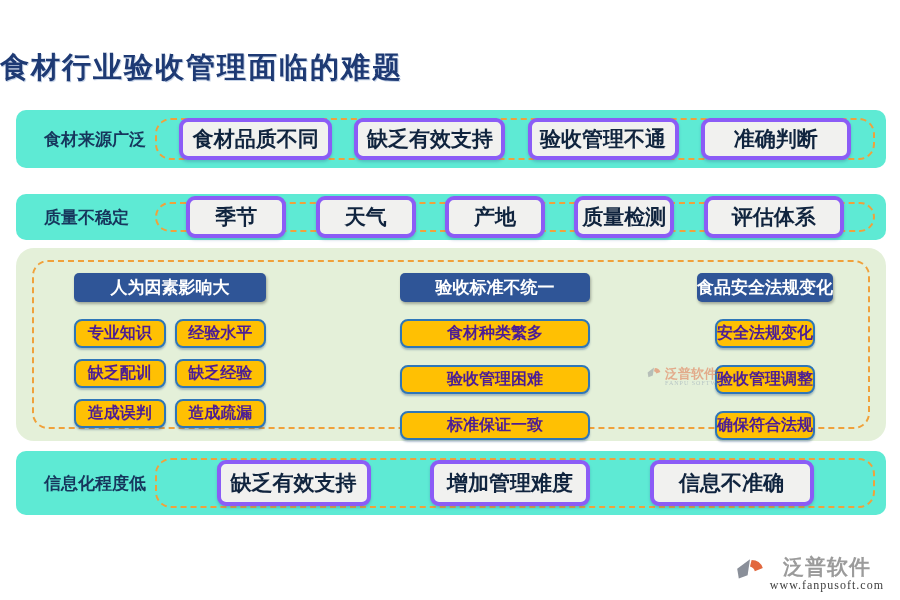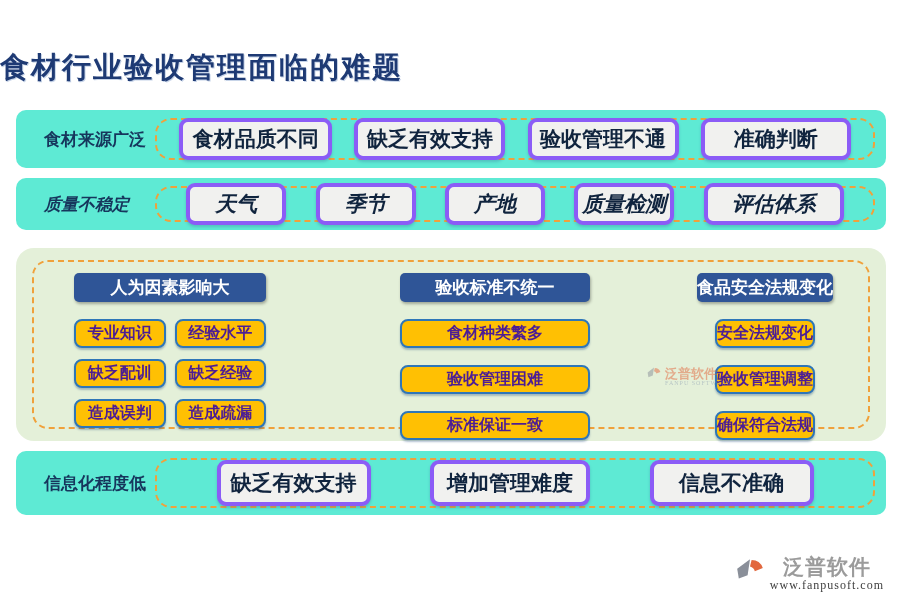--- a/index.html
+++ b/index.html
@@ -7,21 +7,21 @@
     width:900px;height:600px;position:relative;overflow:hidden;background:#ffffff;
     font-family:"Liberation Serif","DejaVu Serif",serif;
   }
   .title{
     position:absolute;top:48px;left:0;width:100%;text-align:left;
     font-size:29px;font-weight:bold;color:#1e3a74;letter-spacing:2px;
     text-shadow:1px 1px 0 rgba(130,160,205,.45);
   }
   .band{position:absolute;left:16px;width:870px;background:#5eead4;border-radius:10px;}
   #band1{top:110px;height:58px;}
-  #band2{top:178px;height:52px;font-style:italic;}
+  #band2{top:194px;height:46px;}
   #band4{top:451px;height:64px;}
   .band-label{
     position:absolute;left:28px;top:50%;transform:translateY(-50%);
     font-size:17px;font-weight:bold;color:#16365c;white-space:nowrap;
   }
   .dash-box{
     position:absolute;left:139px;right:11px;top:8px;bottom:8px;
     border:2px dashed #f0a13b;border-radius:16px;
     display:flex;align-items:center;justify-content:space-evenly;
   }
@@ -77,22 +77,22 @@
     <div class="pill" style="width:145px">食材品质不同</div>
     <div class="pill" style="width:143px">缺乏有效支持</div>
     <div class="pill" style="width:143px">验收管理不通</div>
     <div class="pill" style="width:142px">准确判断</div>
   </div>
 </div>
 
 <div class="band" id="band2">
   <div class="band-label">质量不稳定</div>
   <div class="dash-box">
+    <div class="pill" style="width:92px">季节</div>
     <div class="pill" style="width:92px">天气</div>
-    <div class="pill" style="width:92px">季节</div>
     <div class="pill" style="width:92px">产地</div>
     <div class="pill" style="width:92px">质量检测</div>
     <div class="pill" style="width:132px">评估体系</div>
   </div>
 </div>
 
 <div class="panel">
   <div class="panel-dash"></div>
 
   <div class="col" id="col1">

